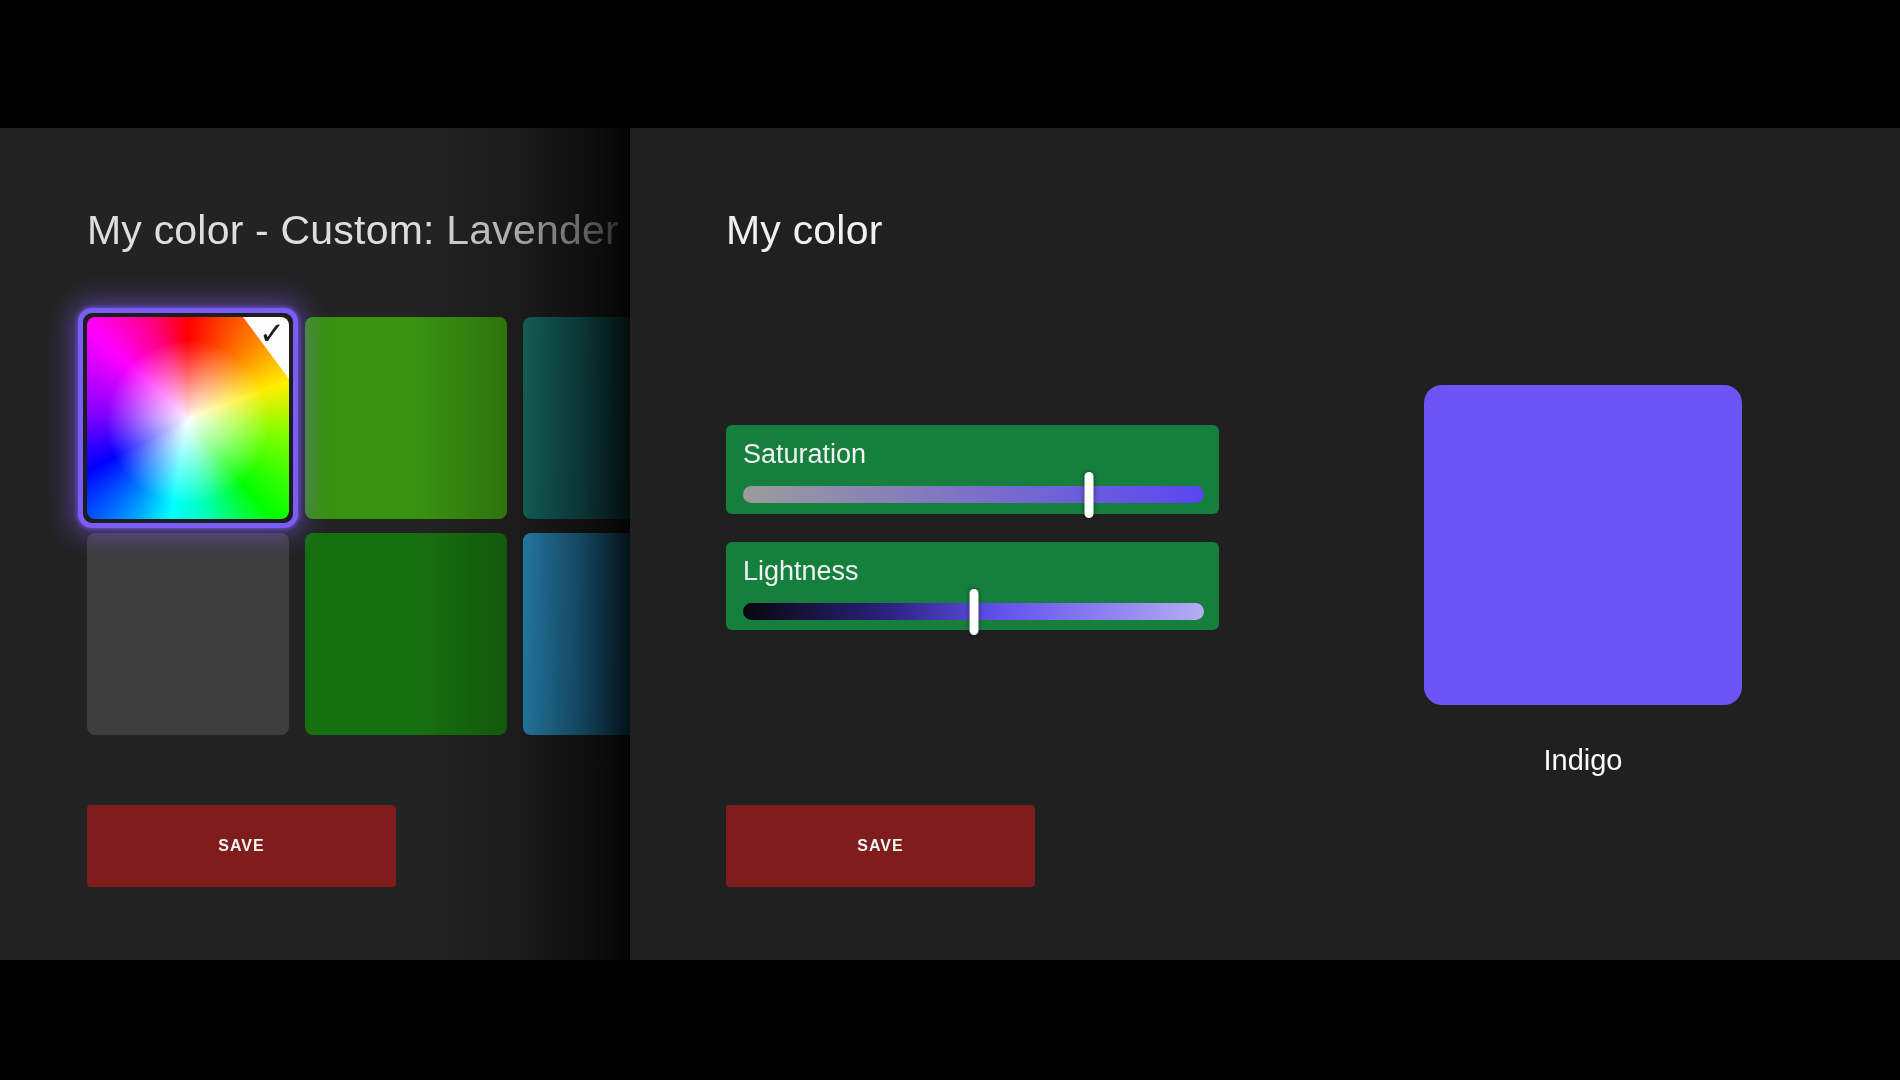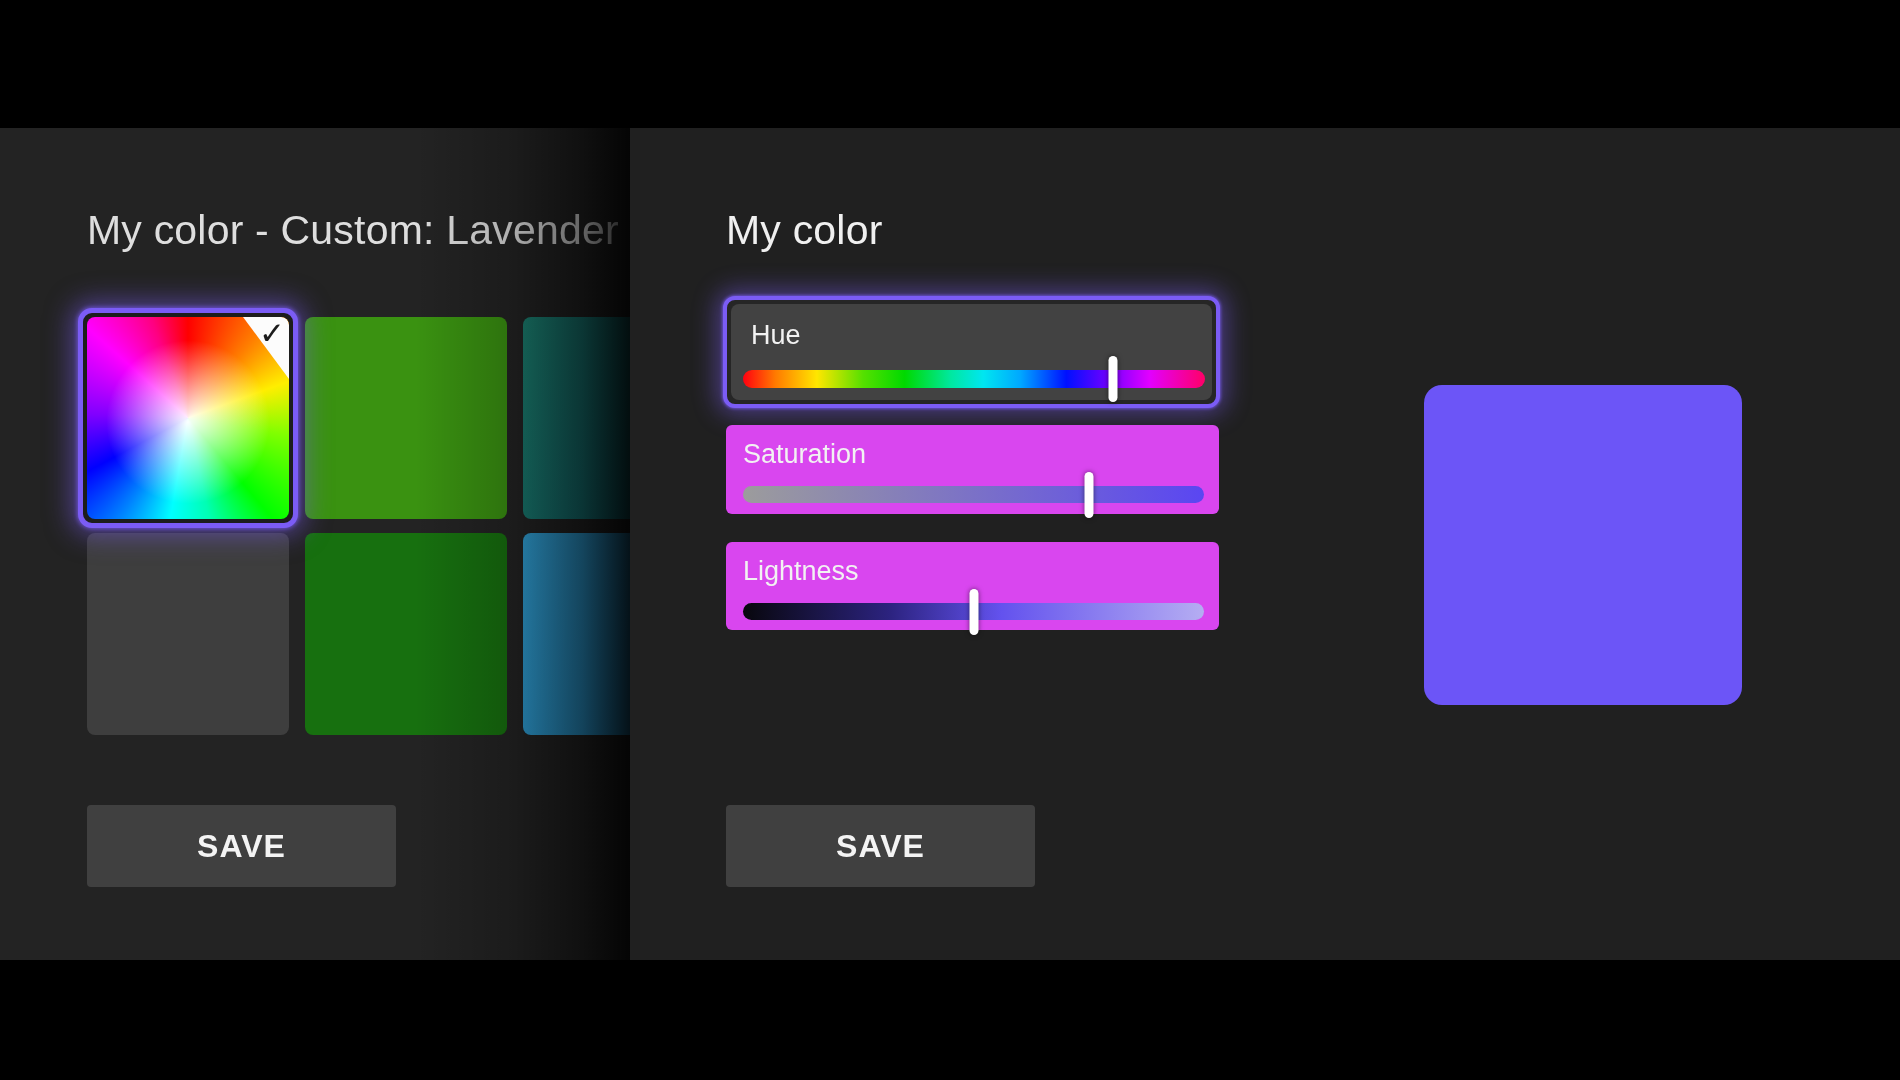--- a/index.html
+++ b/index.html
@@ -42,37 +42,37 @@
   .panel-right .panel-title{left:96px;color:#f0f0f0;}
 
   .focus-ring{position:absolute;left:93px;top:168px;padding:4px;border:4px solid #7b5cf5;border-radius:12px;
     background:#262626;box-shadow:0 0 24px 6px rgba(123,92,245,.48), 0 0 3px 1px rgba(123,92,245,.7);}
   .hue-tile{position:relative;width:481px;height:96px;background:#424242;border-radius:8px;}
   .hue-tile .slider-label{left:20px;top:16px;}
   .hue-tile .track{left:12px;top:66px;width:462px;height:18px;
     background:linear-gradient(90deg,#ff0010 0%,#ff7a00 7%,#ffe600 16%,#55e000 26%,#00d900 35%,
       #00e8a0 45%,#00e6f0 52%,#00a8ff 60%,#0010ff 70%,#7000ff 79%,#e100ff 88%,#ff0066 100%);}
 
-  .slider-tile{position:absolute;width:493px;background:#d946ef;border-radius:6px;}
+  .slider-tile{position:absolute;width:493px;background:#15803d;border-radius:6px;}
   .tile-sat{left:96px;top:297px;height:89px;}
   .tile-light{left:96px;top:414px;height:88px;}
   .tile-last{left:96px;top:524px;height:81px;}
 
   .slider-label{position:absolute;left:17px;top:14px;font-size:27px;color:#f2f2f2;}
   .track{position:absolute;left:17px;top:61px;width:461px;height:17px;border-radius:9px;}
   .track-sat{background:linear-gradient(90deg,#9c9c9c 0%,#5a46f2 100%);}
   .track-light{background:linear-gradient(90deg,#08070d 0%,#2c2380 32%,#6352ee 56%,#b5adf2 100%);}
   .thumb{position:absolute;top:50%;width:9px;height:46px;border-radius:5px;background:#fff;
     transform:translate(-50%,-50%);box-shadow:0 0 5px rgba(0,0,0,.55);}
 
   .last-label{position:absolute;left:22px;top:50%;transform:translateY(-50%);font-size:27px;color:#f2f2f2;}
   .last-swatch{position:absolute;left:423px;top:17px;width:47px;height:48px;border-radius:6px;}
 
-  .save-btn{position:absolute;top:677px;width:309px;height:82px;background:#404040;border:none;border-radius:4px;
-    color:#f4f4f4;font-family:inherit;font-size:32px;font-weight:700;letter-spacing:1px;cursor:pointer;}
+  .save-btn{position:absolute;top:677px;width:309px;height:82px;background:#7f1d1d;border:none;border-radius:4px;
+    color:#f4f4f4;font-family:inherit;font-size:16px;font-weight:700;letter-spacing:1px;cursor:pointer;}
   .save-left{left:87px;}
   .save-right{left:96px;}
 
   .preview{position:absolute;left:794px;top:257px;width:318px;height:320px;border-radius:18px;}
   .preview-label{position:absolute;left:794px;top:616px;width:318px;text-align:center;font-size:29px;color:#fafafa;}
 </style>
 </head>
 <body>
 
 <div class="stage">
@@ -97,28 +97,20 @@
     <button class="save-btn save-left">
       <span>SAVE</span>
     </button>
 
     <div class="edge-shadow"></div>
   </section>
 
   <section class="panel-right">
     <h1 class="panel-title">My color</h1>
 
-    <div class="focus-ring">
-      <div class="hue-tile">
-        <span class="slider-label">Hue</span>
-        <div class="track">
-          <div class="thumb" style="left: 80%;"></div>
-        </div>
-      </div>
-    </div>
 
     <div class="slider-tile tile-sat">
       <span class="slider-label">Saturation</span>
       <div class="track track-sat">
         <div class="thumb" style="left: 75%;"></div>
       </div>
     </div>
 
     <div class="slider-tile tile-light">
       <span class="slider-label">Lightness</span>
@@ -126,15 +118,16 @@
         <div class="thumb" style="left: 50%;"></div>
       </div>
     </div>
 
 
     <button class="save-btn save-right">
       <span>SAVE</span>
     </button>
 
     <div class="preview" style="background: rgb(108, 85, 247);"></div>
+    <div class="preview-label">Indigo</div>
   </section>
 
 </div>
 
 </body></html>

